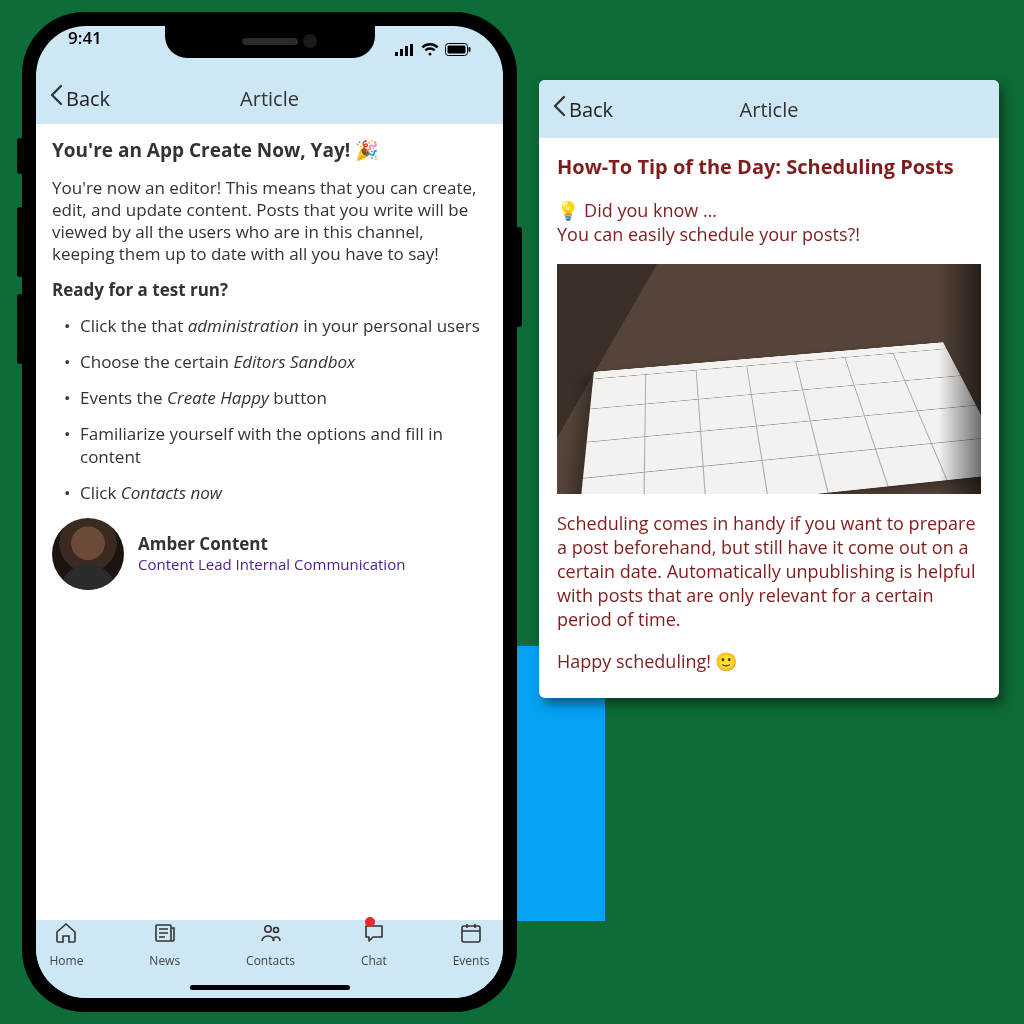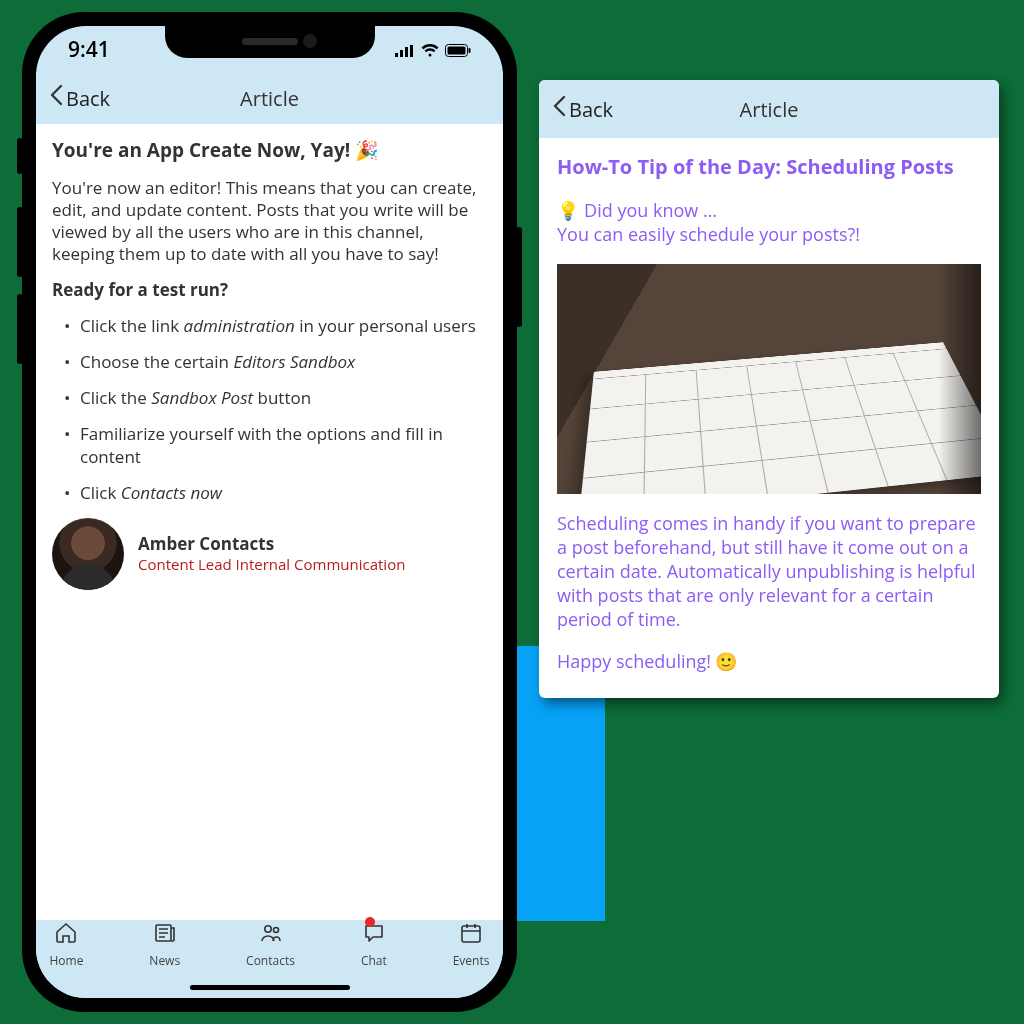--- a/index.html
+++ b/index.html
@@ -12,52 +12,52 @@
   .phone{position:absolute;left:22px;top:12px;width:495px;height:1000px;background:#000;border-radius:62px;padding:14px;}
   .side-btn{position:absolute;background:#000;border-radius:4px;}
   .sb1{left:-5px;top:126px;width:6px;height:36px;}
   .sb2{left:-5px;top:195px;width:6px;height:70px;}
   .sb3{left:-5px;top:282px;width:6px;height:70px;}
   .sb4{right:-5px;top:215px;width:6px;height:100px;}
   .screen{width:100%;height:100%;background:#cee7f5;border-radius:50px;position:relative;overflow:hidden;}
   .notch{position:absolute;top:0;left:50%;transform:translateX(-50%);width:210px;height:32px;background:#000;border-radius:0 0 22px 22px;z-index:5;}
   .speaker{position:absolute;top:12px;left:50%;transform:translateX(-50%);width:56px;height:7px;background:#2a2a2a;border-radius:4px;}
   .cam{position:absolute;top:8px;right:58px;width:14px;height:14px;background:#1a1a1a;border-radius:50%;}
-  .status-bar{position:absolute;top:0;left:0;right:0;height:46px;display:flex;justify-content:space-between;align-items:center;padding:0 32px;font-weight:600;font-size:21px;z-index:4;}
+  .status-bar{position:absolute;top:0;left:0;right:0;height:46px;display:flex;justify-content:space-between;padding:0 32px;font-weight:600;font-size:17px;z-index:4;}
   .status-icons{display:flex;align-items:center;gap:6px;}
   .home-ind{position:absolute;bottom:8px;left:50%;transform:translateX(-50%);width:160px;height:5px;background:#000;border-radius:3px;z-index:5;}
 
   .nav-bar{position:absolute;top:46px;left:0;right:0;height:52px;background:#cee7f5;display:flex;align-items:center;padding:0 6px;}
   .nav-back{display:flex;align-items:center;font-size:20px;color:#222;gap:2px;padding:6px;}
   .nav-title{position:absolute;left:0;right:0;text-align:center;font-size:20px;color:#333;pointer-events:none;}
 
   .content{position:absolute;top:98px;bottom:78px;left:0;right:0;background:#fff;padding:14px 16px;font-size:17px;color:#333;line-height:1.3;overflow:hidden;}
   .content h2{font-size:19px;font-weight:700;margin-bottom:14px;}
   .content p{margin-bottom:14px;}
   .sub-h{font-weight:700;margin-bottom:10px;}
   .bullets{list-style:none;margin-bottom:14px;}
   .bullets li{padding-left:28px;position:relative;margin-bottom:14px;}
   .bullets li:before{content:"•";position:absolute;left:12px;top:0;}
   .italic{font-style:italic;}
   .person{display:flex;align-items:center;gap:14px;margin-top:10px;}
   .avatar{width:72px;height:72px;border-radius:50%;background:radial-gradient(circle at 50% 35%,#6b4a3a 0 28%,#3a2a22 29% 48%,#1b1410 49%);flex-shrink:0;position:relative;overflow:hidden;}
   .avatar:after{content:"";position:absolute;bottom:-8px;left:8px;right:8px;height:34px;background:#2b2b2b;border-radius:30px 30px 0 0;}
   .person-name{font-weight:700;font-size:17px;}
-  .person-role{color:#b91c1c;font-size:15px;}
+  .person-role{color:#4c1d95;font-size:15px;}
 
   .tab-bar{position:absolute;bottom:0;left:0;right:0;height:78px;background:#cee7f5;display:flex;justify-content:space-around;align-items:center;padding-bottom:28px;gap:39px;}
   .tab{display:flex;flex-direction:column;align-items:center;gap:3px;font-size:12px;color:#444;position:relative;}
   .tab svg{width:24px;height:24px;}
   .badge{position:absolute;top:-4px;right:12px;width:10px;height:10px;background:#e52a2a;border-radius:50%;}
 
   
   .card{position:absolute;left:539px;top:80px;width:460px;background:#fff;border-radius:6px;box-shadow:4px 6px 12px rgba(0,0,0,0.45);overflow:hidden;}
   .card .nav-bar-c{height:58px;background:#cee7f5;display:flex;align-items:center;padding:0 6px;position:relative;}
   .card .nav-title-c{position:absolute;left:0;right:0;text-align:center;font-size:20px;color:#333;pointer-events:none;}
-  .card-body{padding:16px 18px 24px;font-size:18px;color:#8b5cf6;line-height:1.33;}
+  .card-body{padding:16px 18px 24px;font-size:18px;color:#7f1d1d;line-height:1.33;}
   .card-body h2{font-size:20px;font-weight:700;margin-bottom:18px;}
   .card-body p{margin-bottom:18px;}
   .card-img{width:100%;height:230px;margin-bottom:18px;position:relative;overflow:hidden;background:#6a5a4a;}
   
   .card-img .desk{position:absolute;inset:0;background:linear-gradient(120deg,#3b2f27 0 18%,#554439 18% 100%);}
   .card-img .page{position:absolute;left:8%;top:22%;width:92%;height:90%;background:#f4f2ef;transform:perspective(700px) rotateX(48deg) rotateZ(-8deg);box-shadow:-8px 6px 14px rgba(0,0,0,0.35);}
   .grid{position:absolute;inset:6% 0 0 0;}
   .grid .row{position:absolute;left:0;right:0;height:1px;background:#999;}
   .grid .col{position:absolute;top:0;bottom:0;width:1px;background:#aaa;}
   .dark-edge{position:absolute;right:0;top:0;width:10%;height:100%;background:linear-gradient(90deg,rgba(0,0,0,0) 0%,rgba(0,0,0,0.55) 100%);}
@@ -106,30 +106,30 @@
         <span>Back</span>
       </div>
       <div class="nav-title">Article</div>
     </div>
 
     <div class="content">
       <h2>You're an App Create Now, Yay! 🎉</h2>
       <p>You're now an editor! This means that you can create, edit, and update content. Posts that you write will be viewed by all the users who are in this channel, keeping them up to date with all you have to say!</p>
       <p class="sub-h">Ready for a test run?</p>
       <ul class="bullets">
-        <li><span>Click the link </span><span class="italic">administration</span><span> in your personal users</span></li>
+        <li><span>Click the that </span><span class="italic">administration</span><span> in your personal users</span></li>
         <li><span>Choose the certain </span><span class="italic">Editors Sandbox</span><span></span></li>
-        <li><span>Click the </span><span class="italic">Sandbox Post</span><span> button</span></li>
+        <li><span>Events the </span><span class="italic">Create Happy</span><span> button</span></li>
         <li><span>Familiarize yourself with the options and fill in content</span><span class="italic"></span><span></span></li>
         <li><span>Click </span><span class="italic">Contacts now</span><span></span></li>
       </ul>
       <div class="person">
         <div class="avatar"></div>
         <div>
-          <div class="person-name">Amber Contacts</div>
+          <div class="person-name">Amber Content</div>
           <div class="person-role">Content Lead Internal Communication</div>
         </div>
       </div>
     </div>
 
     <div class="tab-bar">
       <div class="tab">
         <span><svg viewBox="0 0 24 24">
               <path d="M3 11 12 3l9 8v9a1 1 0 01-1 1h-5v-6h-6v6H4a1 1 0 01-1-1v-9z" fill="none" stroke="#333" stroke-width="1.6"></path>
             </svg></span>

